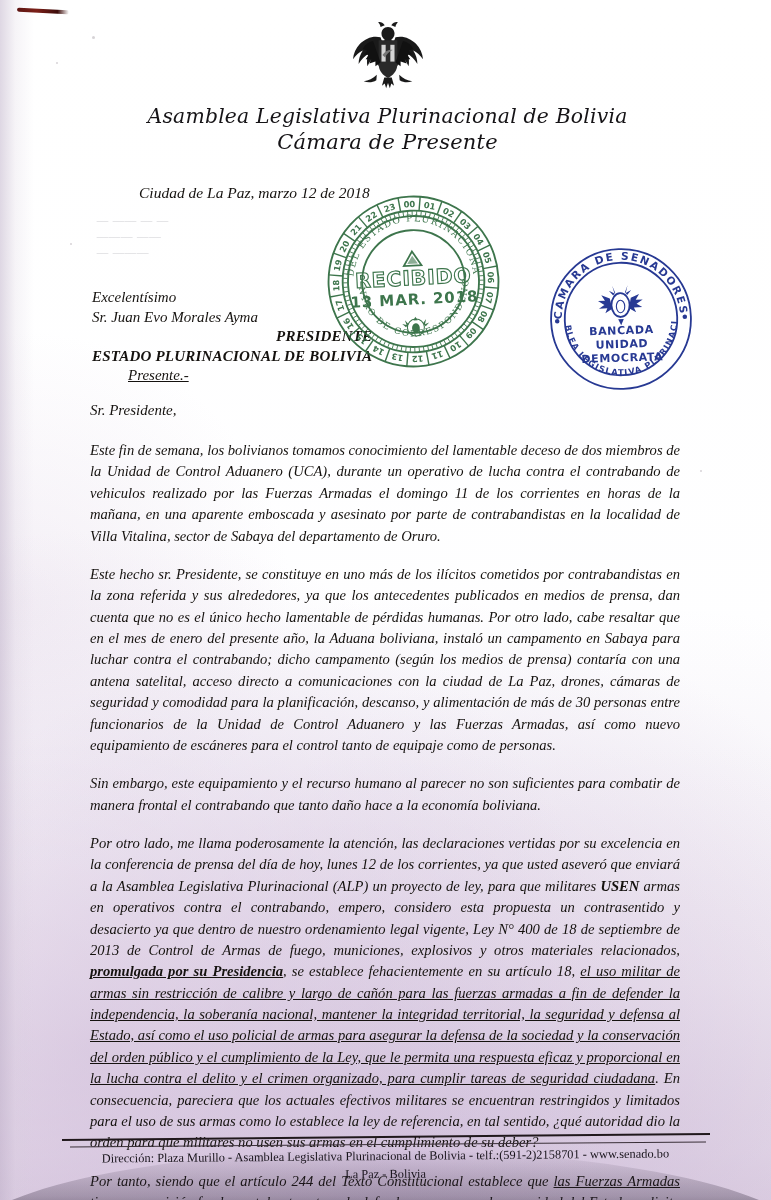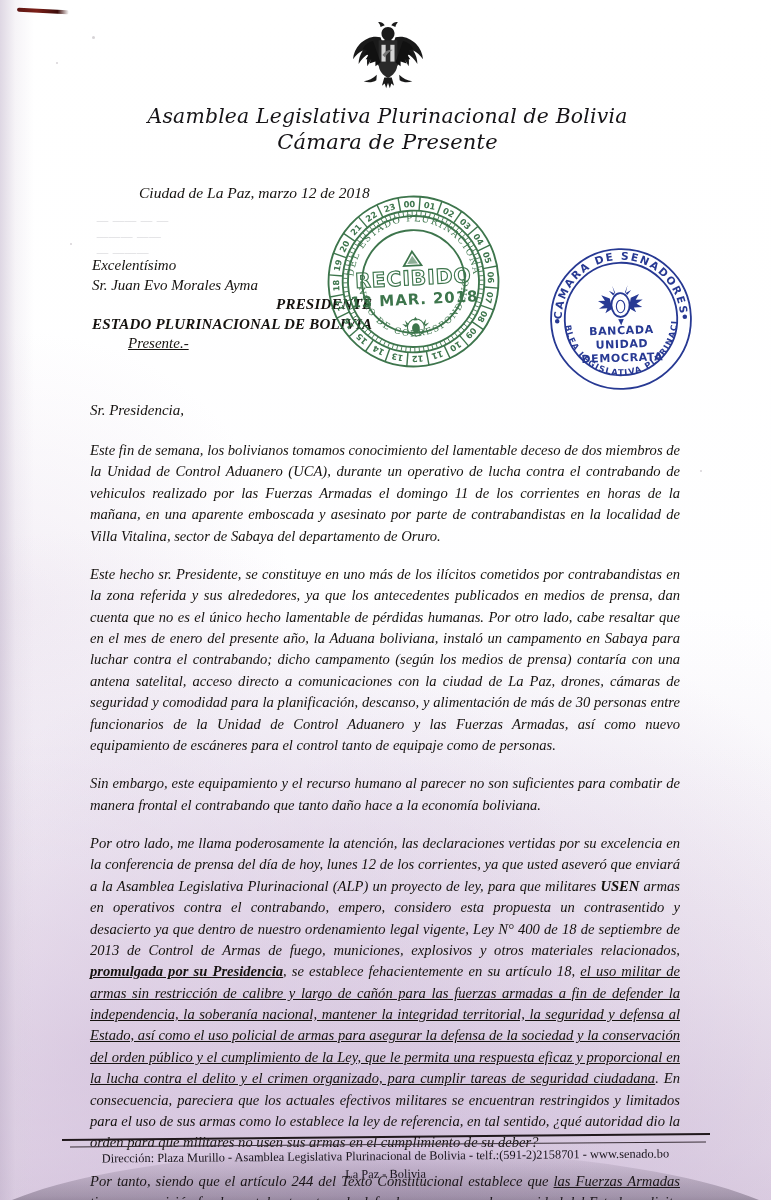--- a/index.html
+++ b/index.html
@@ -97,21 +97,21 @@
   .date-line {
     position: absolute;
     left: 92px; top: 184px;
     font-style: italic;
     font-size: 15.5px;
     white-space: nowrap;
     margin-left: 47px;
   }
   .addressee {
     position: absolute;
-    left: 92px; top: 256px;
+    left: 92px; top: 288px;
     font-style: italic;
     font-size: 15px;
     line-height: 1.30;
   }
   .addressee .bold {
     font-weight: bold;
     letter-spacing: 0.2px;
     text-align: right;
   }
   .addressee .underline {
@@ -449,21 +449,21 @@
       <path d="M-15 -6 l-12 -5 l5 8 l-10 0 l9 6 l-8 5 l12 0 l-3 7 l10 -6 z"></path>
       <path d="M15 -6 l12 -5 l-5 8 l10 0 l-9 6 l8 5 l-12 0 l3 7 l-10 -6 z"></path>
       <ellipse cx="0" cy="6" rx="6" ry="9" fill="#fff" stroke="#1c2f8e" stroke-width="1.6"></ellipse>
       <path d="M-4 24 l4 9 l4 -9 z"></path>
     </g>
     <text x="100" y="120" text-anchor="middle" font-family="DejaVu Sans, sans-serif" font-size="14.5" font-weight="bold" fill="#1c2f8e" letter-spacing="0.8">BANCADA</text>
     <text x="100" y="138" text-anchor="middle" font-family="DejaVu Sans, sans-serif" font-size="14.5" font-weight="bold" fill="#1c2f8e" letter-spacing="0.8">UNIDAD</text>
     <text x="100" y="156" text-anchor="middle" font-family="DejaVu Sans, sans-serif" font-size="14.5" font-weight="bold" fill="#1c2f8e" letter-spacing="0.8">DEMOCRATA</text>
   </svg>
 
-  <div class="salutation">Sr. Presidencia,</div>
+  <div class="salutation">Sr. Presidente,</div>
 
   <div class="body" id="body-container">
       <p><span>Este fin de semana, los bolivianos tomamos conocimiento del lamentable deceso de dos miembros de la Unidad de Control Aduanero (UCA), durante un operativo de lucha contra el contrabando de vehiculos realizado por las Fuerzas Armadas el domingo 11 de los corrientes en horas de la mañana, en una aparente emboscada y asesinato por parte de contrabandistas en la localidad de Villa Vitalina, sector de Sabaya del departamento de Oruro.</span></p>
       <p><span>Este hecho sr. Presidente, se constituye en uno más de los ilícitos cometidos por contrabandistas en la zona referida y sus alrededores,  ya que los antecedentes publicados en medios de prensa, dan cuenta que no es el único hecho lamentable de pérdidas humanas. Por otro lado, cabe resaltar que en el mes de enero del presente año, la Aduana boliviana, instaló un campamento en Sabaya para luchar contra el contrabando; dicho campamento (según los medios de prensa) contaría con una antena satelital, acceso directo a comunicaciones con la ciudad de La Paz, drones, cámaras de seguridad y comodidad para la planificación, descanso, y alimentación de más de 30 personas entre funcionarios de la Unidad de Control Aduanero y las Fuerzas Armadas, así como nuevo equipamiento de escáneres para el control tanto de equipaje como de personas.</span></p>
       <p><span>Sin embargo, este equipamiento y el recurso humano al parecer no son suficientes para combatir de manera frontal el contrabando que tanto daño hace a la economía boliviana.</span></p>
       <p><span>Por otro lado, me llama poderosamente la atención, las declaraciones vertidas por su excelencia en la conferencia de prensa del día de hoy, lunes 12 de los corrientes, ya que usted aseveró que enviará a la Asamblea Legislativa Plurinacional (ALP) un proyecto de ley, para que militares </span><span class="b">USEN</span><span> armas en operativos contra el contrabando, empero, considero esta propuesta un contrasentido y desacierto ya que dentro de nuestro ordenamiento legal vigente, Ley N° 400 de 18 de septiembre de 2013 de Control de Armas de fuego, municiones, explosivos y otros materiales relacionados, </span><span class="bu">promulgada por su Presidencia</span><span>, se establece fehacientemente en su artículo 18, </span><span class="u">el uso militar de armas sin restricción de calibre y largo de cañón para las fuerzas armadas a fin de defender la independencia, la soberanía nacional, mantener la integridad territorial, la seguridad y defensa al Estado, así como el uso policial de armas para asegurar la defensa de la sociedad y la conservación del orden público y el cumplimiento de la Ley, que le permita una respuesta eficaz y  proporcional en la lucha contra el delito y el crimen organizado, para cumplir tareas de seguridad  ciudadana</span><span>. En consecuencia, pareciera que los actuales efectivos militares se encuentran restringidos y limitados para el uso de sus armas como lo establece la ley de referencia, en tal sentido, ¿qué autoridad dio la orden para que militares no usen sus armas en el cumplimiento de su deber?</span></p>
       <p><span>Por tanto, siendo que el artículo 244 del Texto Constitucional establece que </span><span class="u">las Fuerzas Armadas tienen por misión fundamental entre otras de defender y conservar la seguridad del Estado</span><span>, solicito a su Presidencia como Capitán General de las Fuerzas Armadas, en mi calidad de Senador del Estado boliviano y en virtud a mis atribuciones constitucionales, </span></p>
     </div>
 
   <div class="footer-rule"></div>

